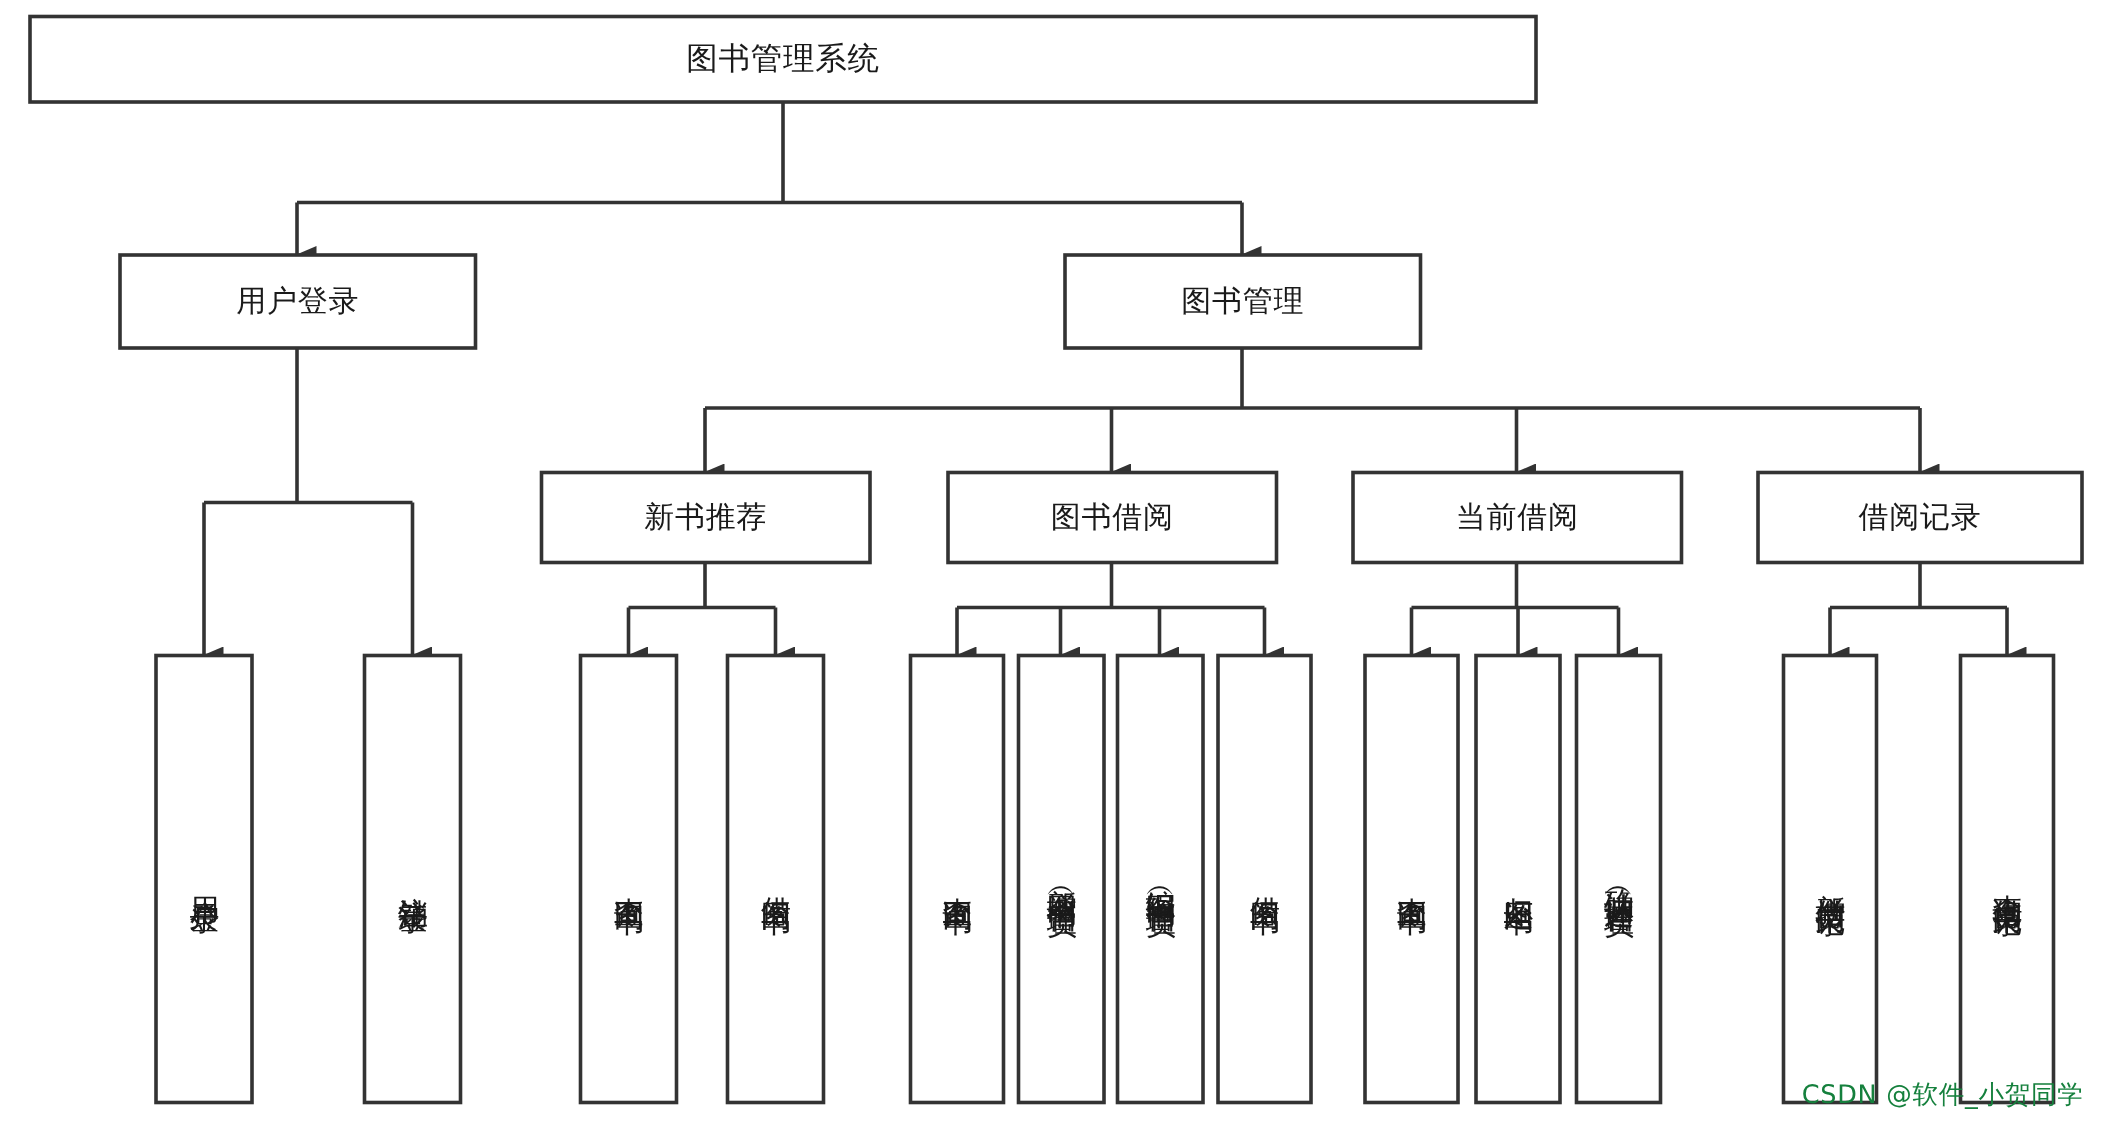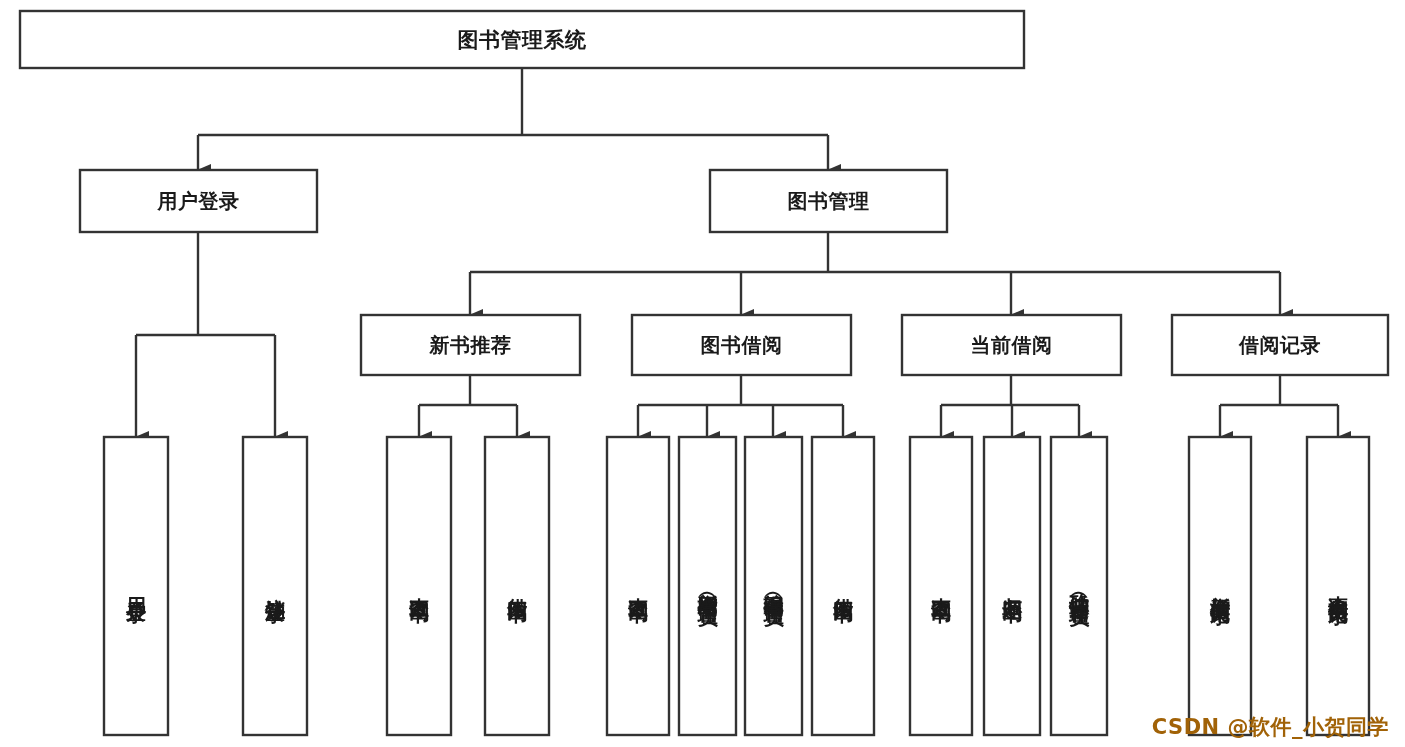--- a/index.html
+++ b/index.html
@@ -12,21 +12,20 @@
     font-family: "DejaVu Sans", "Liberation Sans", sans-serif;
     width: 1405px;
     height: 747px;
     overflow: hidden;
   }
   #diagram-root {
     position: relative;
     width: 1405px;
     height: 747px;
     background: #ffffff;
-    font-weight: bold;
   }
   svg#diagram-svg {
     position: absolute;
     top: 0;
     left: 0;
     width: 1405px;
     height: 747px;
     display: block;
   }
   .node-box {
@@ -74,22 +73,22 @@
     letter-spacing: 2px;
     white-space: nowrap;
     pointer-events: none;
     user-select: none;
   }
   .watermark {
     position: absolute;
     right: 16px;
     bottom: 6px;
     font-family: "DejaVu Sans", "Liberation Sans", sans-serif;
-    font-size: 21px;
-    color: #a16207;
+    font-size: 17px;
+    color: #15803d;
     letter-spacing: 0.5px;
     white-space: nowrap;
     user-select: none;
   }
 </style>
 </head>
 <body>
 
 <div id="diagram-root">
 

